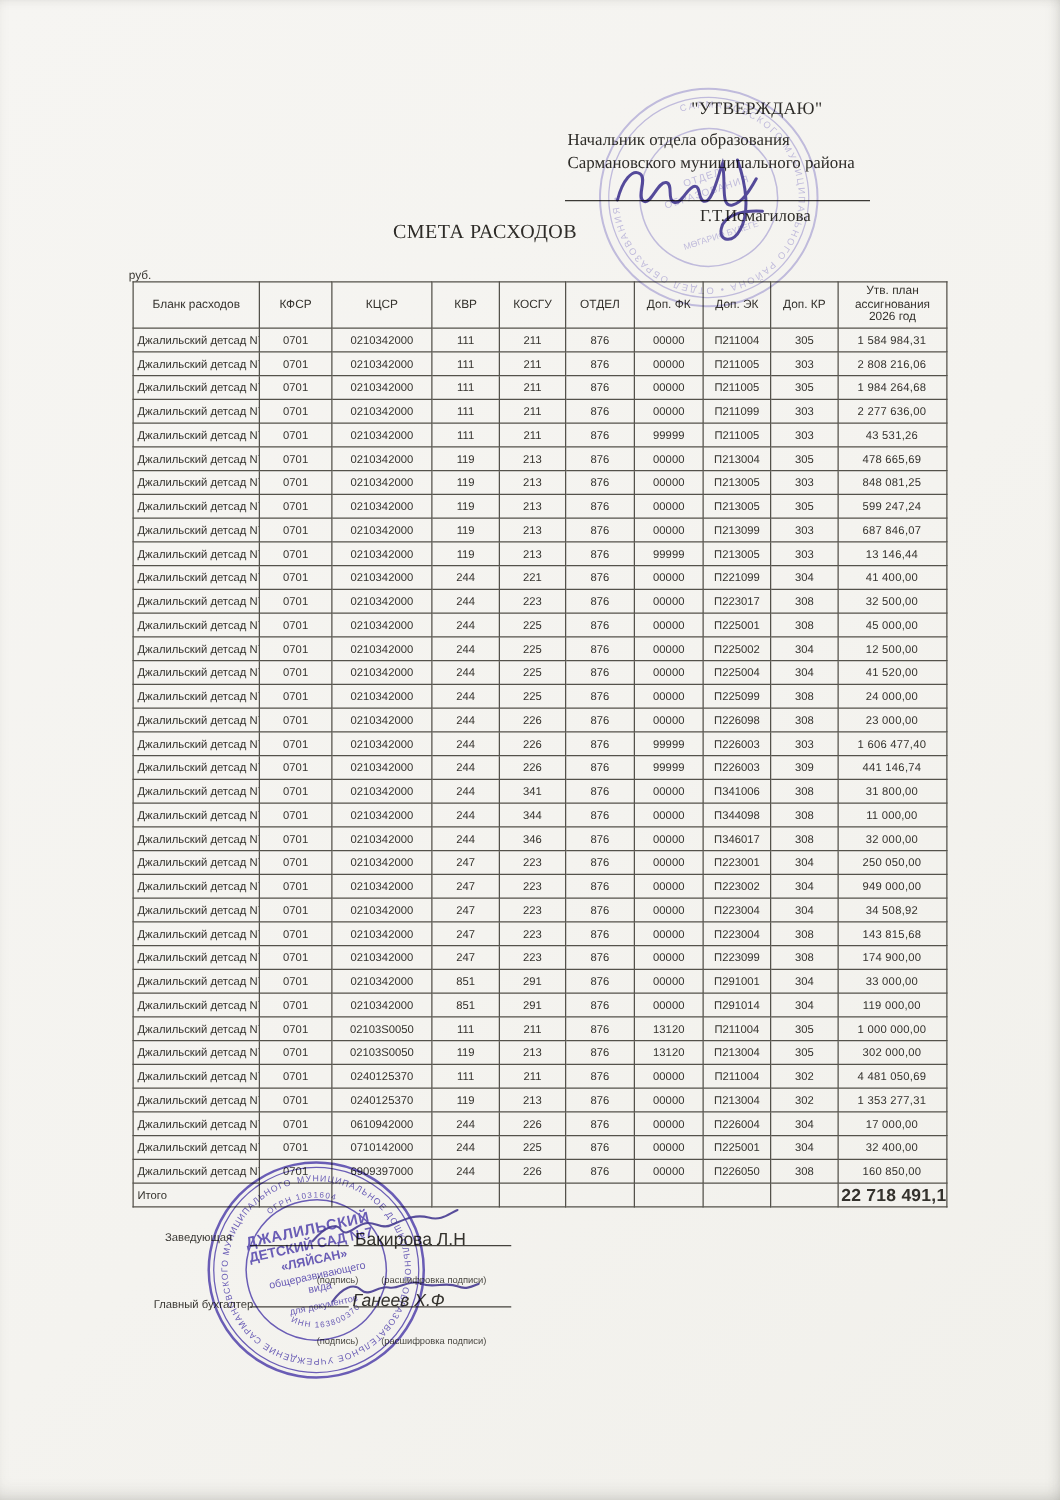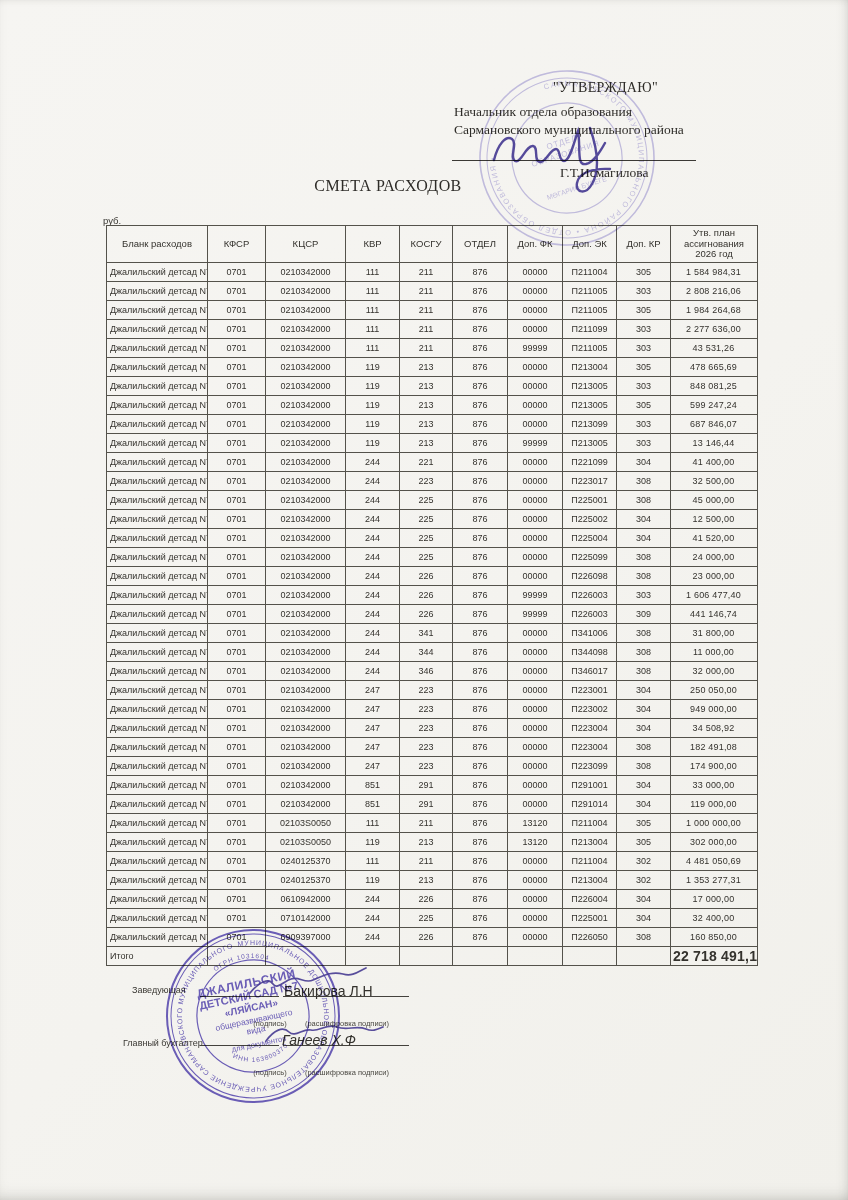--- a/index.html
+++ b/index.html
@@ -415,21 +415,21 @@
         <tr>
           <td class="c-org">Джалильский детсад N7</td>
           <td>0701</td>
           <td>0210342000</td>
           <td>247</td>
           <td>223</td>
           <td>876</td>
           <td>00000</td>
           <td>П223004</td>
           <td>308</td>
-          <td class="c-amt">182 491,08</td>
+          <td class="c-amt">143 815,68</td>
         </tr>
         <tr>
           <td class="c-org">Джалильский детсад N7</td>
           <td>0701</td>
           <td>0210342000</td>
           <td>247</td>
           <td>223</td>
           <td>876</td>
           <td>00000</td>
           <td>П223099</td>

